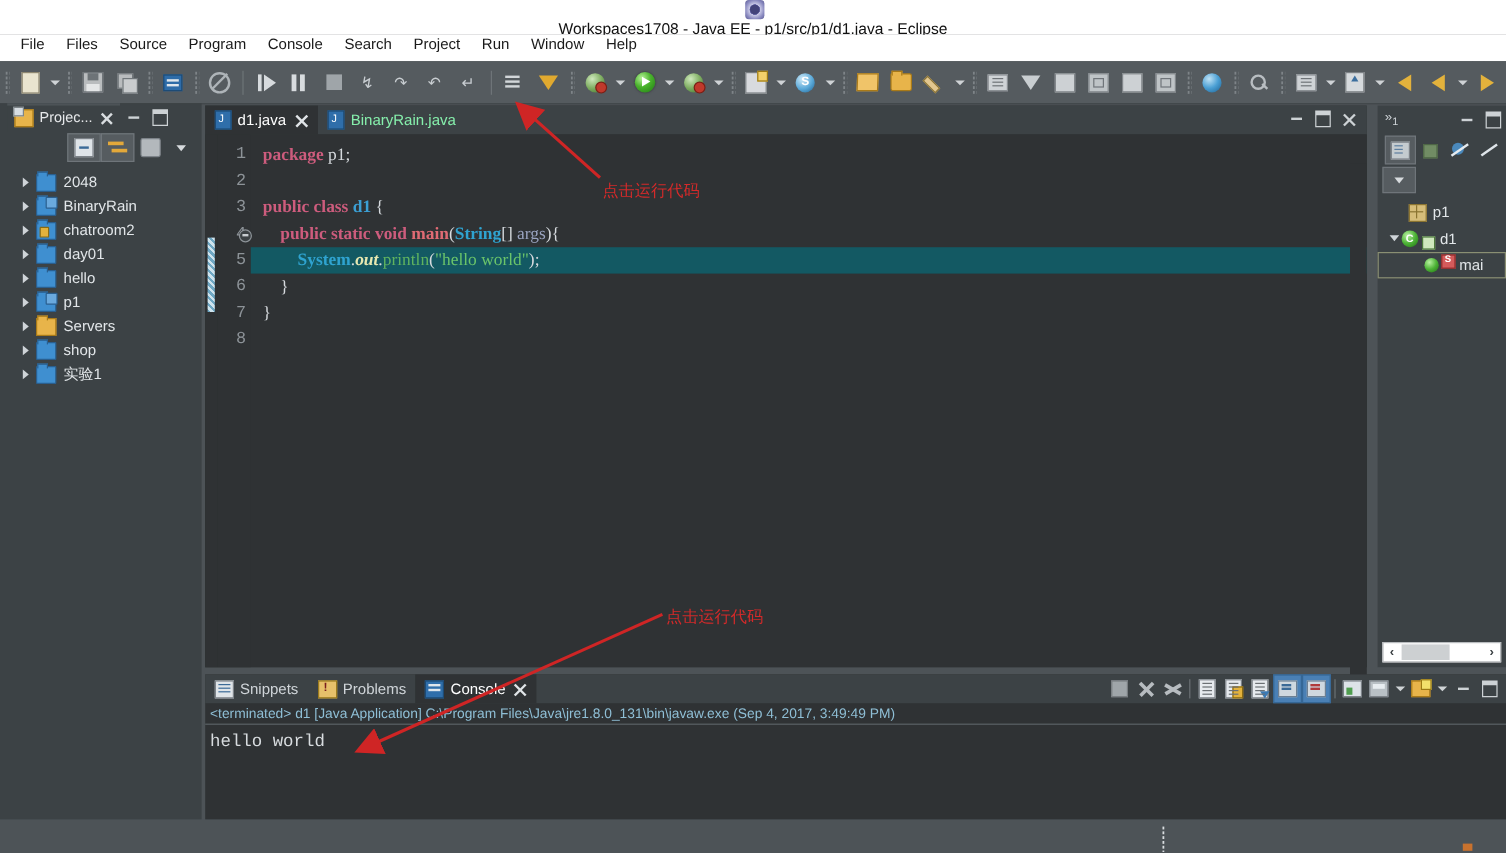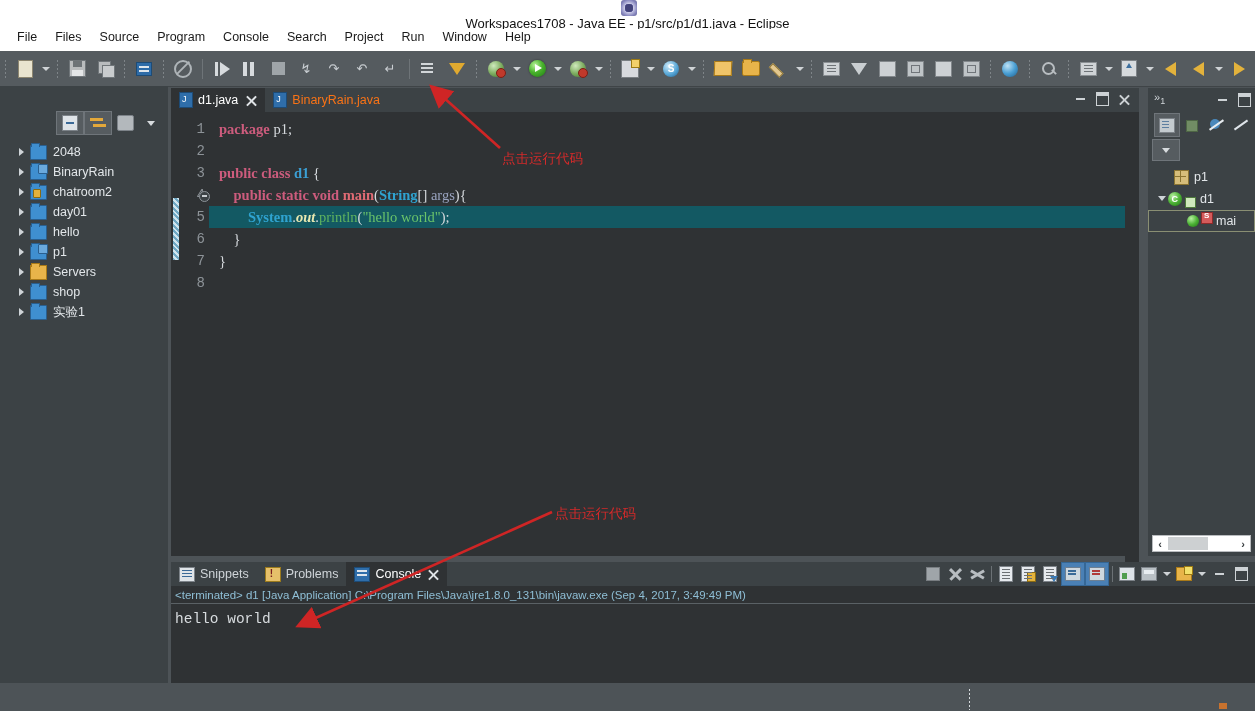--- a/index.html
+++ b/index.html
@@ -229,21 +229,21 @@
   .editor-wrap{
     position:absolute;left:171px;top:88px;width:968px;height:468px;
     background:#2f3234;
   }
   .editor-tabbar{
     position:absolute;left:0;top:0;width:968px;height:24px;
     background:#3c4245;display:flex;align-items:flex-start;
   }
   .etab{
     height:24px;display:flex;align-items:center;padding:0 8px;font-size:12.5px;
-    color:#f97316;white-space:nowrap;
+    color:#86efac;white-space:nowrap;
   }
   .etab.active{background:#2f3234;color:#ffffff;}
   .etab-ic{
     width:12px;height:14px;margin-right:5px;flex:none;
     background:#2f6eaa;border:1px solid #1d4b76;position:relative;
   }
   .etab-ic::after{content:"J";position:absolute;left:2px;top:0px;color:#fff;font-size:9px;font-family:"Liberation Sans",sans-serif;line-height:13px;}
   .etab-close{
     margin-left:8px;width:11px;height:11px;position:relative;flex:none;
   }
@@ -608,20 +608,33 @@
         <span class="ic-fwd"></span>
       </div>
     <div class="tb-arrow"></div>
     <div class="tb-spacer"></div>
 
   </div>
 
   <div class="left-rail"></div>
 
   <div class="sidebar">
+    <div class="view-tabbar">
+      <div class="view-tab active">
+        <span class="vt-icon"></span>
+        <span>Projec...</span>
+        <span class="vt-close"></span>
+      </div>
+      <div class="view-min">
+          <span></span>
+        </div>
+      <div class="view-max">
+          <span></span>
+        </div>
+    </div>
     <div class="sb-toolbar">
       <div class="sb-tb-btn pressed">
           <span class="ic-collapse"></span>
         </div>
       <div class="sb-tb-btn pressed">
           <span class="ic-link"></span>
         </div>
       <div class="sb-tb-btn">
           <span class="ic-viewmenu"></span>
         </div>

